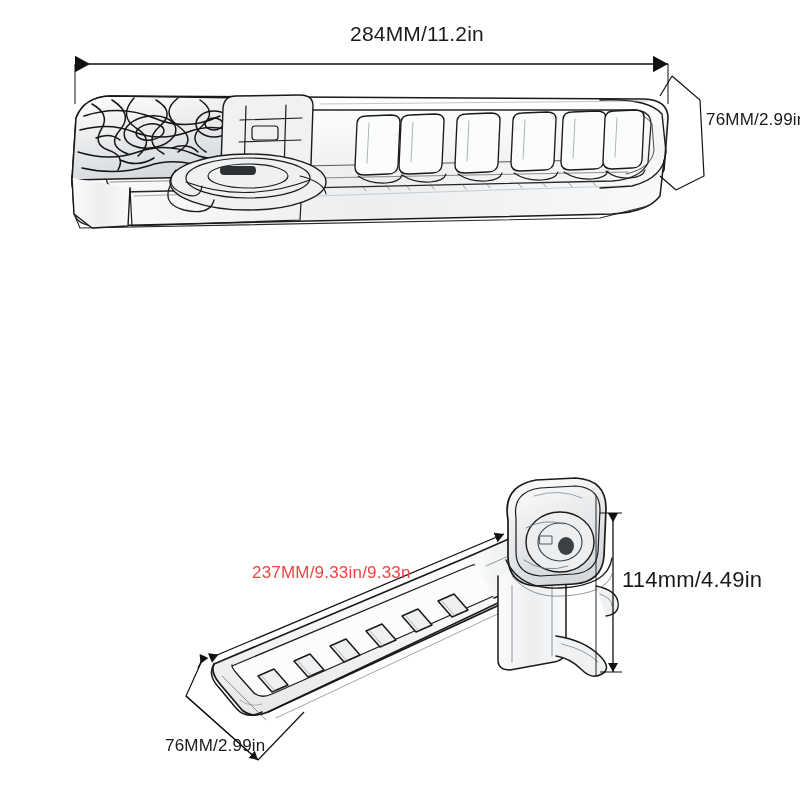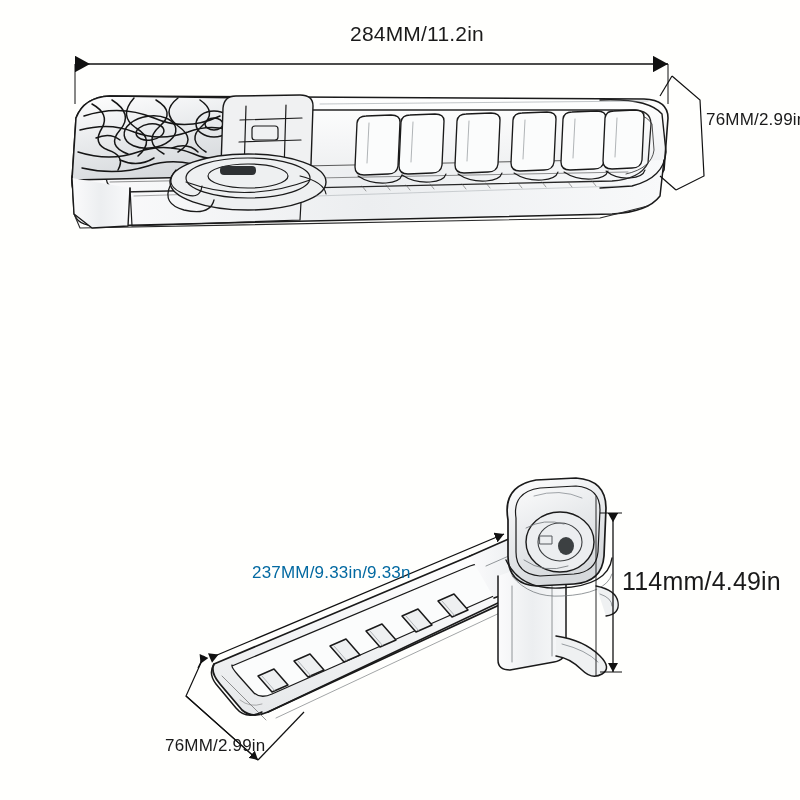--- a/index.html
+++ b/index.html
@@ -14,22 +14,22 @@
   svg.layer{position:absolute;left:0;top:0;width:800px;height:800px;}
   .dim-text{
     position:absolute;
     white-space:nowrap;
     font-family:"Liberation Sans",sans-serif;
     color:#1a1a1a;
     letter-spacing:.2px;
   }
   #lbl-width{left:350px;top:22px;font-size:21px;}
   #lbl-depth-top{left:706px;top:110px;font-size:17px;}
-  #lbl-length-bot{left:252px;top:563px;font-size:17px;color:#0369a1;}
-  #lbl-height-bot{left:622px;top:567px;font-size:25px;}
+  #lbl-length-bot{left:252px;top:563px;font-size:17px;color:#ef4444;}
+  #lbl-height-bot{left:622px;top:567px;font-size:22px;}
   #lbl-depth-bot{left:165px;top:736px;font-size:17px;}
 </style>
 </head>
 <body>
 
 <div id="stage">
 
   <svg class="layer" viewBox="0 0 800 800">
     <defs>
       <linearGradient id="gGlass" x1="0" y1="0" x2="0" y2="1">

